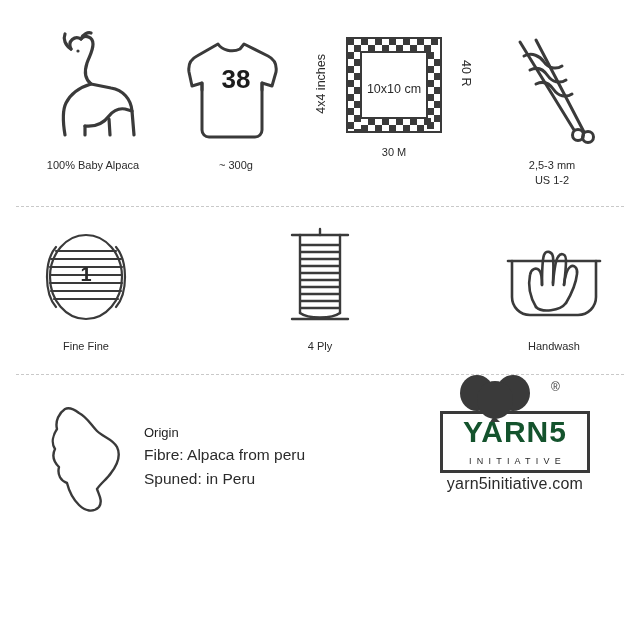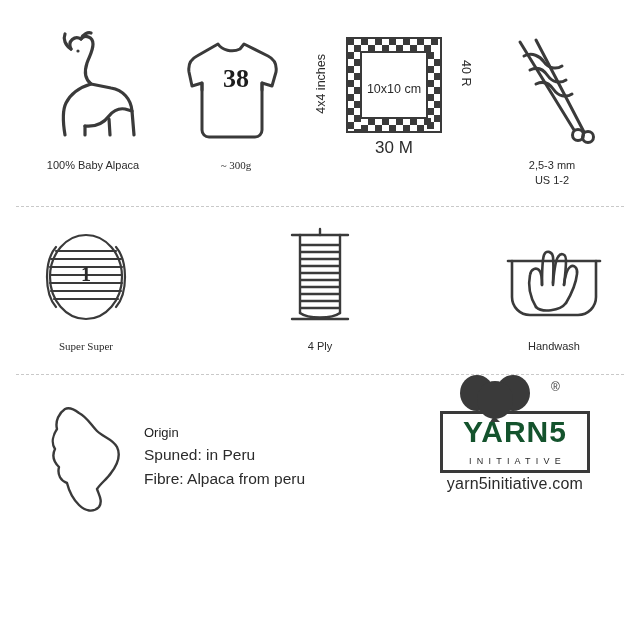--- a/index.html
+++ b/index.html
@@ -40,21 +40,21 @@
     justify-content: center;
   }
   .cap {
     font-size: 11px;
     line-height: 1.35;
     color: #2b2b2b;
     margin-top: 8px;
     white-space: pre-line;
   }
   .c1 { width: 130px; }
-  .c2 { width: 120px; font-family: Liberation Serif, serif; }
+  .c2 { width: 120px; }
   .c3 { width: 160px; }
   .c4 { width: 120px; }
 
   
   .divider {
     border-top: 1px dashed #c9c9c9;
     margin: 0 16px;
   }
 
   
@@ -162,21 +162,21 @@
     left: 0; right: 0;
     top: 52px;
     text-align: center;
     font-size: 12.5px;
   }
   .g-bottom {
     position: absolute;
     left: 0; right: 0;
     bottom: -2px;
     text-align: center;
-    font-size: 17px;
+    font-size: 11px;
   }
   .ball-num {
     position: absolute;
     left: 0; right: 0;
     top: 40px;
     text-align: center;
     font-size: 20px;
     font-weight: bold;
     color: #2b2b2b;
   }
@@ -321,21 +321,21 @@
           <path d="M17 32 H87"></path>
             <path d="M16 40 H88"></path>
             <path d="M16 48 H88"></path>
             <path d="M16 56 H88"></path>
             <path d="M17 64 H87"></path>
             <path d="M20 72 H84"></path>
             <path d="M22 24 H82"></path>
         </svg>
         <div class="ball-num">1</div>
       </div>
-      <div class="cap">Super Super</div>
+      <div class="cap">Fine Fine</div>
     </div>
 
     <div class="cell c3">
       <div class="art">
         <svg width="92" height="104" viewBox="0 0 92 104" fill="none" stroke="#3a3a3a" stroke-width="2.4" stroke-linecap="round">
           <path d="M18 10 H74"></path>
           <path d="M26 10 L26 88"></path>
             <path d="M66 10 L66 88"></path>
           <path d="M18 94 H74"></path>
           <path d="M26 88 C34 94 58 94 66 88"></path>
@@ -376,22 +376,22 @@
   <div class="row3">
 
     <div class="map-wrap">
       <svg width="86" height="118" viewBox="0 0 86 118" fill="none" stroke="#3a3a3a" stroke-width="2.4" stroke-linejoin="round" stroke-linecap="round">
         <path d="M24 6 C18 10 14 18 16 26 C12 32 10 40 14 46 C10 54 14 60 18 64 C16 72 20 78 26 80 C28 88 32 96 38 102 C44 108 52 110 58 104 C62 98 58 92 56 86 C60 80 66 76 70 70 C76 62 80 52 76 44 C72 36 62 34 56 28 C50 22 46 14 38 10 C34 7 28 4 24 6 Z"></path>
       </svg>
     </div>
 
     <div class="origin-block">
       <div class="origin-title">Origin</div>
+      <div class="origin-line">Fibre: Alpaca from peru</div>
       <div class="origin-line">Spuned: in Peru</div>
-      <div class="origin-line">Fibre: Alpaca from peru</div>
     </div>
 
     <div class="brand-wrap">
       <div class="brandbox">
         <div class="balloons">
           <svg width="78" height="48" viewBox="0 0 78 48" fill="#3a3a3a">
             <ellipse cx="20" cy="19" rx="17" ry="18"></ellipse>
             <ellipse cx="56" cy="19" rx="17" ry="18"></ellipse>
             <ellipse cx="38" cy="26" rx="18" ry="19"></ellipse>
             <path d="M37 42 L33 48 L43 48 Z"></path>

